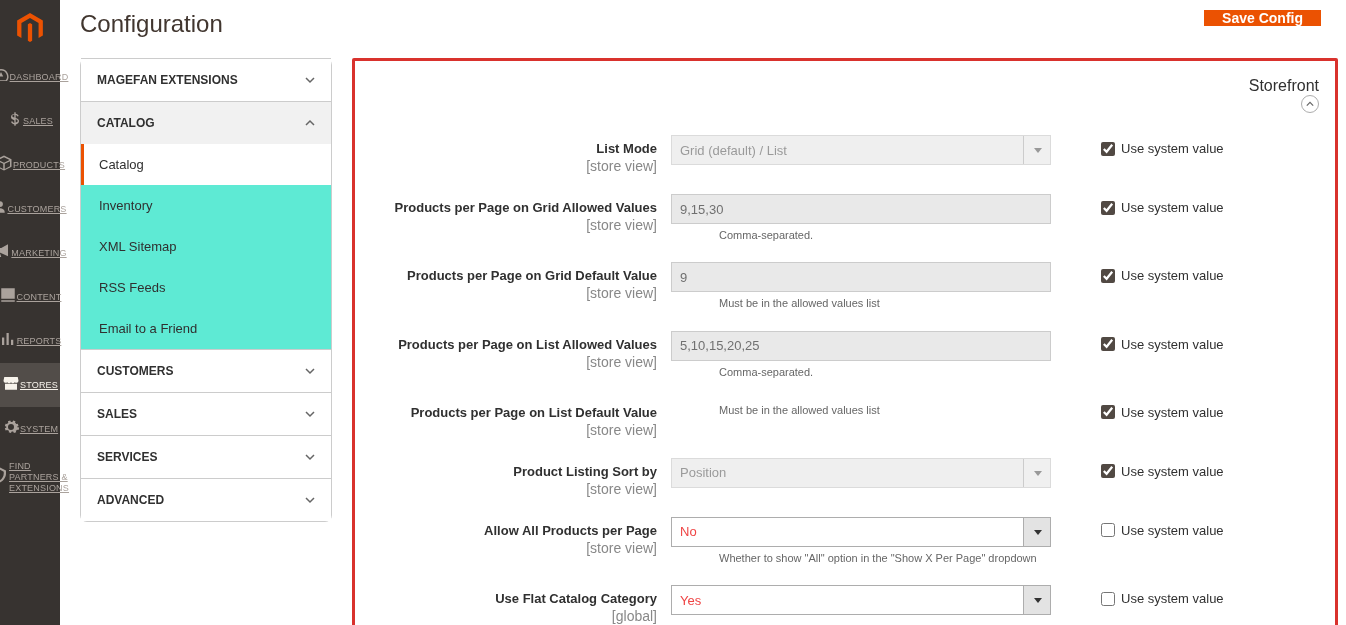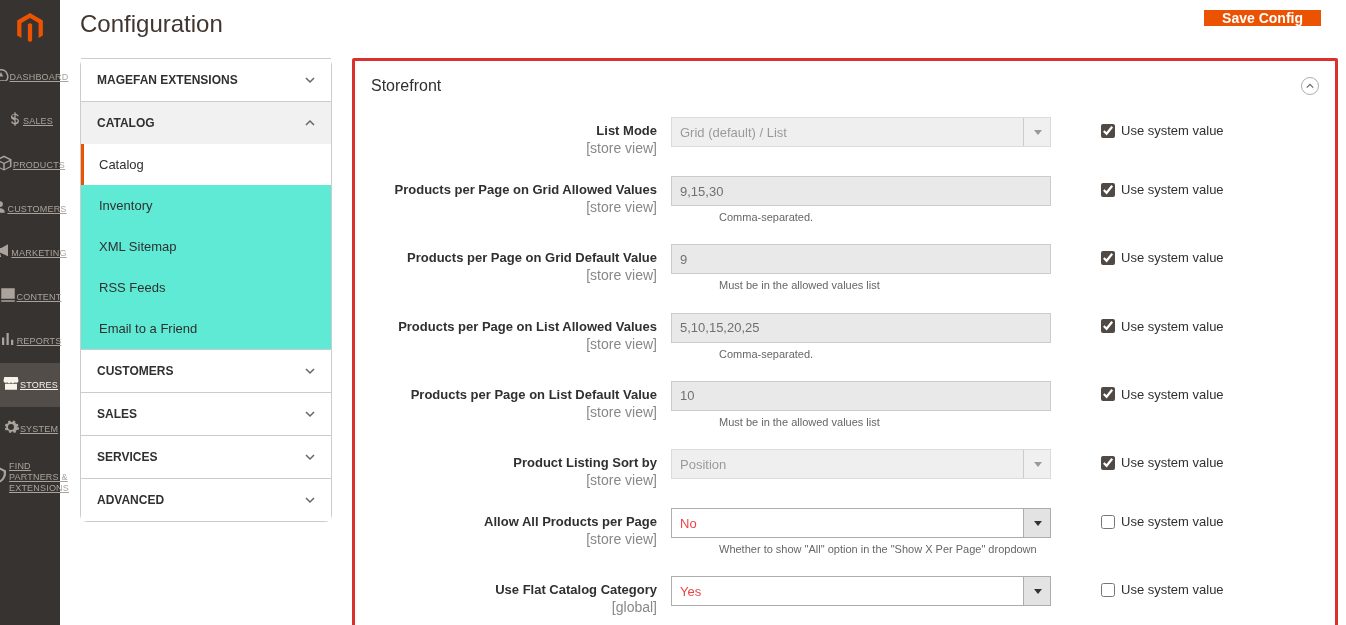--- a/index.html
+++ b/index.html
@@ -21,21 +21,21 @@
   .config-nav { width: 252px; border: 1px solid #ccc; border-radius: 7px; border-top: none; }
   .config-nav .section { border-top: 1px solid #ccc; }
   .config-nav .section-head { display: flex; justify-content: space-between; align-items: center; padding: 14px 16px; font-size: 12px; font-weight: 700; color: #303030; cursor: pointer; text-transform: uppercase; background: #fff; }
   .config-nav .section-head.open { background: #f1f1f1; }
   .config-nav .chev { width: 10px; height: 10px; display: inline-block; }
   .config-nav .subitems { }
   .config-nav .subitem { padding: 13px 18px; font-size: 13px; color: #303030; cursor: pointer; background: #5eead4; }
   .config-nav .subitem.active { border-left: 3px solid #eb5202; padding-left: 15px; background: #fff; }
 
   .config-form-outer { flex: 1; border: 3px solid #d9322d; padding: 10px 6px 18px 6px; border-radius: 2px; }
-  .fieldset-header { display: flex; justify-content: space-between; align-items: flex-end; padding: 6px 10px 18px 10px; }
+  .fieldset-header { display: flex; justify-content: space-between; align-items: flex-end; padding: 6px 10px 18px 10px; flex-direction: column; }
   .fieldset-title { font-size: 16px; color: #303030; }
   .collapse-icon { width: 18px; height: 18px; border: 1px solid #adadad; border-radius: 50%; display: flex; align-items: center; justify-content: center; font-size: 10px; color: #666; }
 
   .field-row { display: flex; align-items: flex-start; padding: 4px 10px; margin-bottom: 12px; }
   .field-label-col { width: 300px; text-align: right; padding-right: 14px; padding-top: 6px; }
   .field-label { font-size: 13px; color: #303030; font-weight: 600; }
   .field-scope { font-size: 14px; color: #888; display: block; margin-top: 2px; }
   .field-input-col { width: 380px; }
   .field-input-col input, .field-input-col select { width: 100%; padding: 6px 8px; border: 1px solid #adadad; font-size: 13px; height: 30px; background: #fff; color: #ef4444; }
   .field-input-col input:disabled, .field-input-col select:disabled { background: #e9e9e9; color: #707070; border-color:#ccc; }
@@ -259,21 +259,21 @@
           <div class="field-row">
             <div class="field-label-col"><span class="field-label">Products per Page on List Allowed Values</span><span class="field-scope">[store view]</span></div>
             <div class="field-input-col"><input type="text" disabled="" value="5,10,15,20,25" style=""><div class="field-note">Comma-separated.</div></div>
             <div class="field-sys-col">
               <input type="checkbox" checked="" style="">
               <label>Use system value</label>
             </div>
           </div>
           <div class="field-row">
             <div class="field-label-col"><span class="field-label">Products per Page on List Default Value</span><span class="field-scope">[store view]</span></div>
-            <div class="field-input-col"><input type="text" disabled="" value="10" style=""><div class="field-note">Must be in the allowed values list</div></div>
+            <div class="field-input-col"><div class="field-note">Must be in the allowed values list</div></div>
             <div class="field-sys-col">
               <input type="checkbox" checked="" style="">
               <label>Use system value</label>
             </div>
           </div>
           <div class="field-row">
             <div class="field-label-col"><span class="field-label">Product Listing Sort by</span><span class="field-scope">[store view]</span></div>
             <div class="field-input-col">
               <div class="select-wrap disabled"><select disabled=""><option>Position</option></select></div>
             </div>

